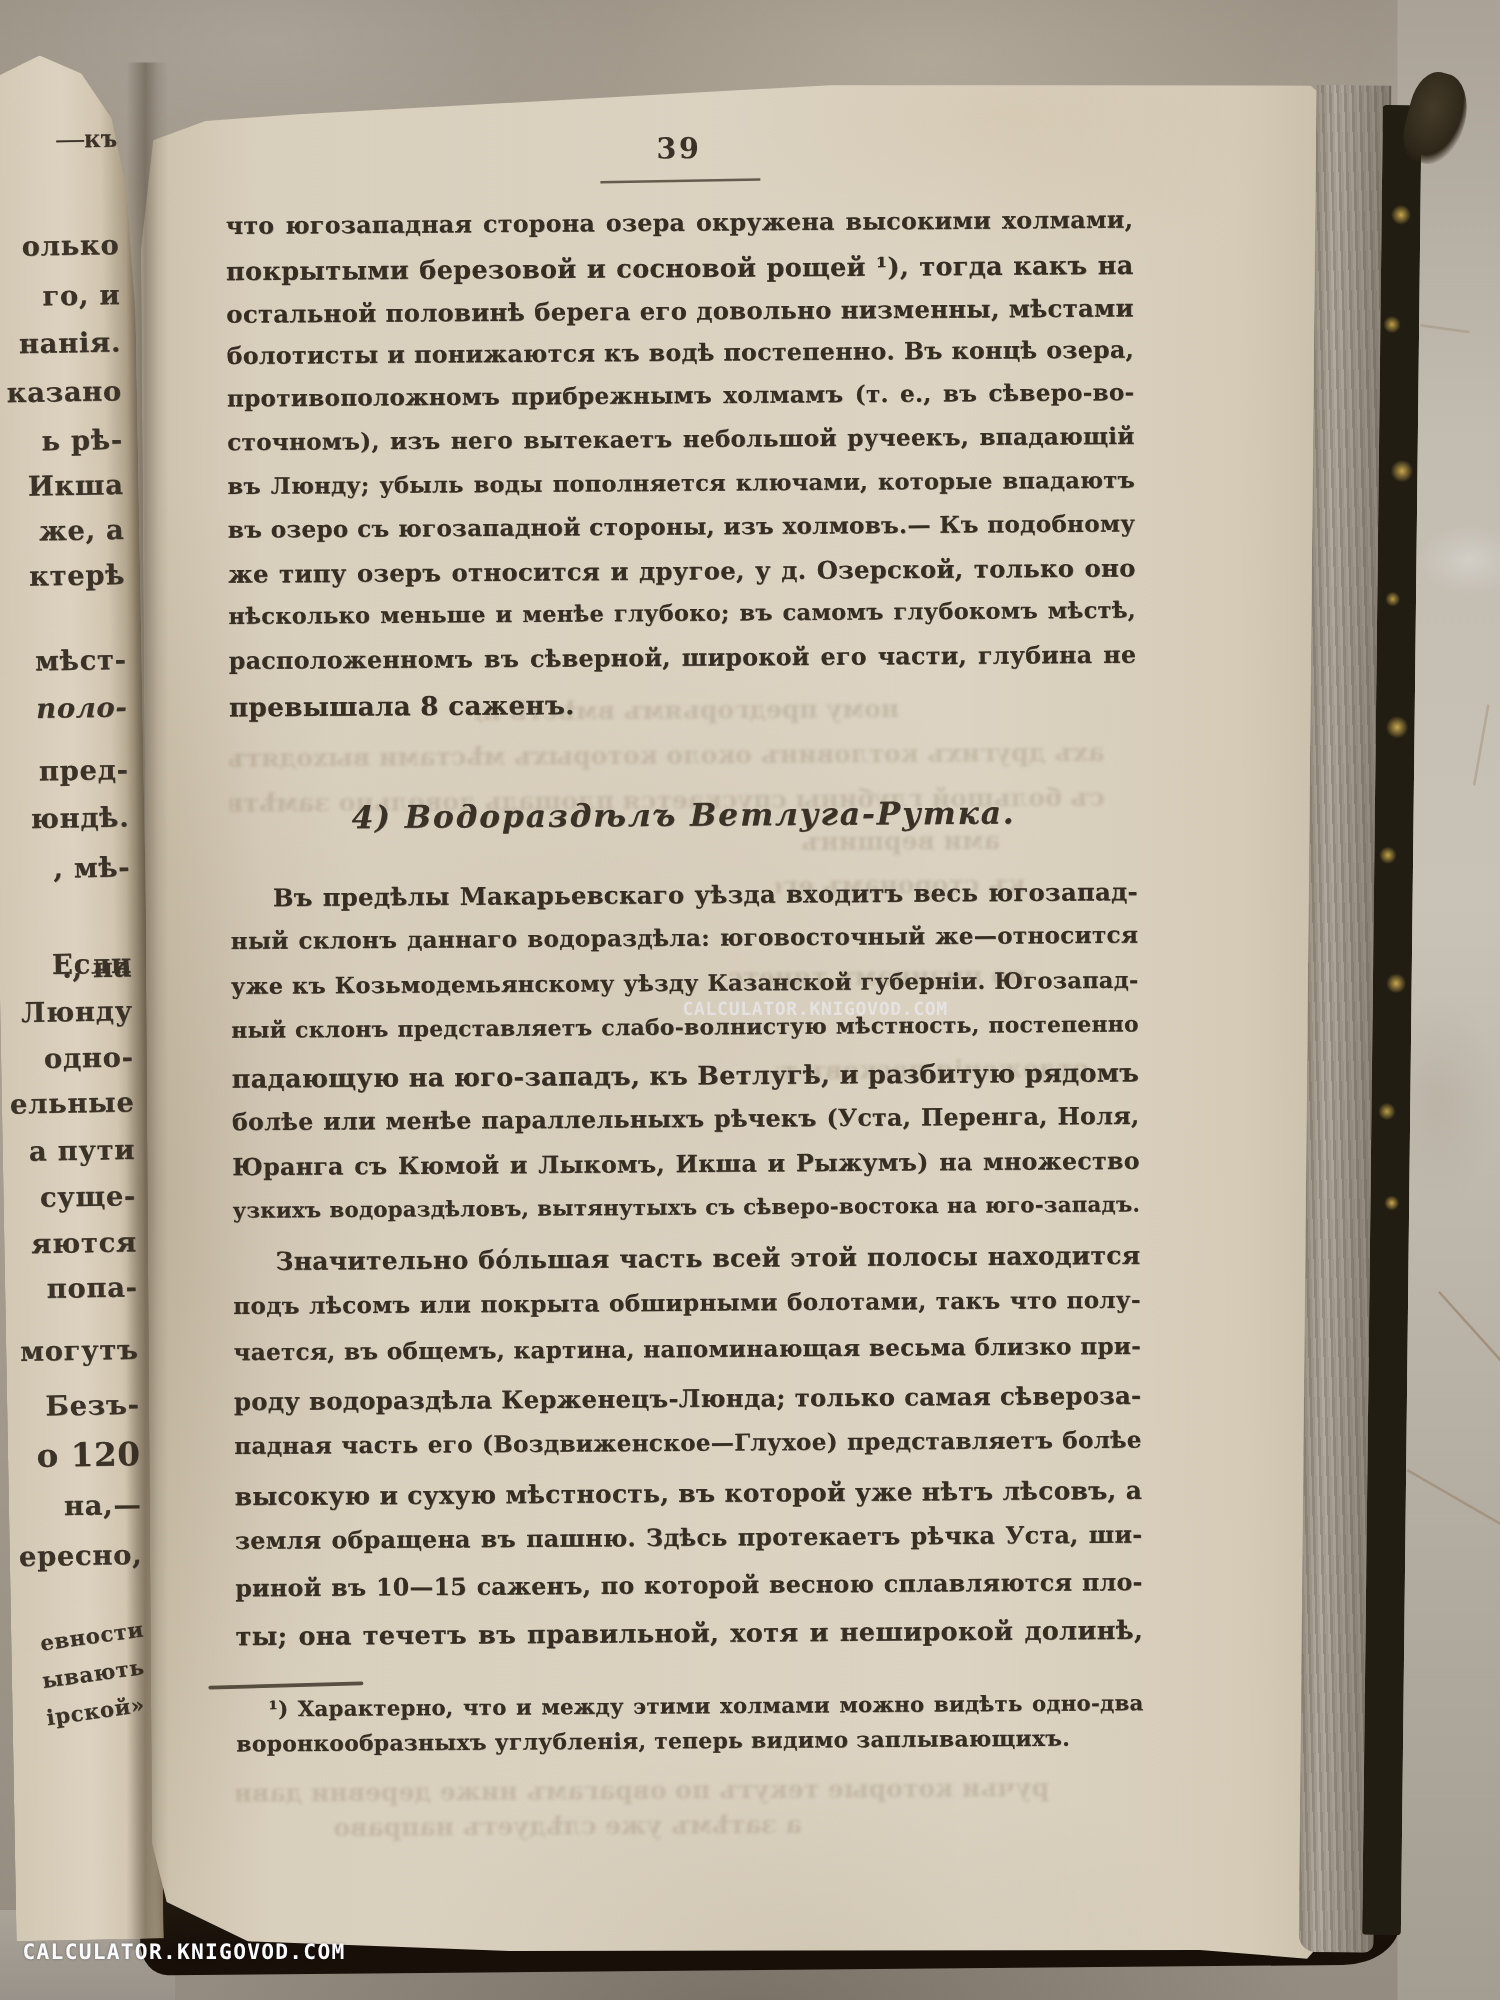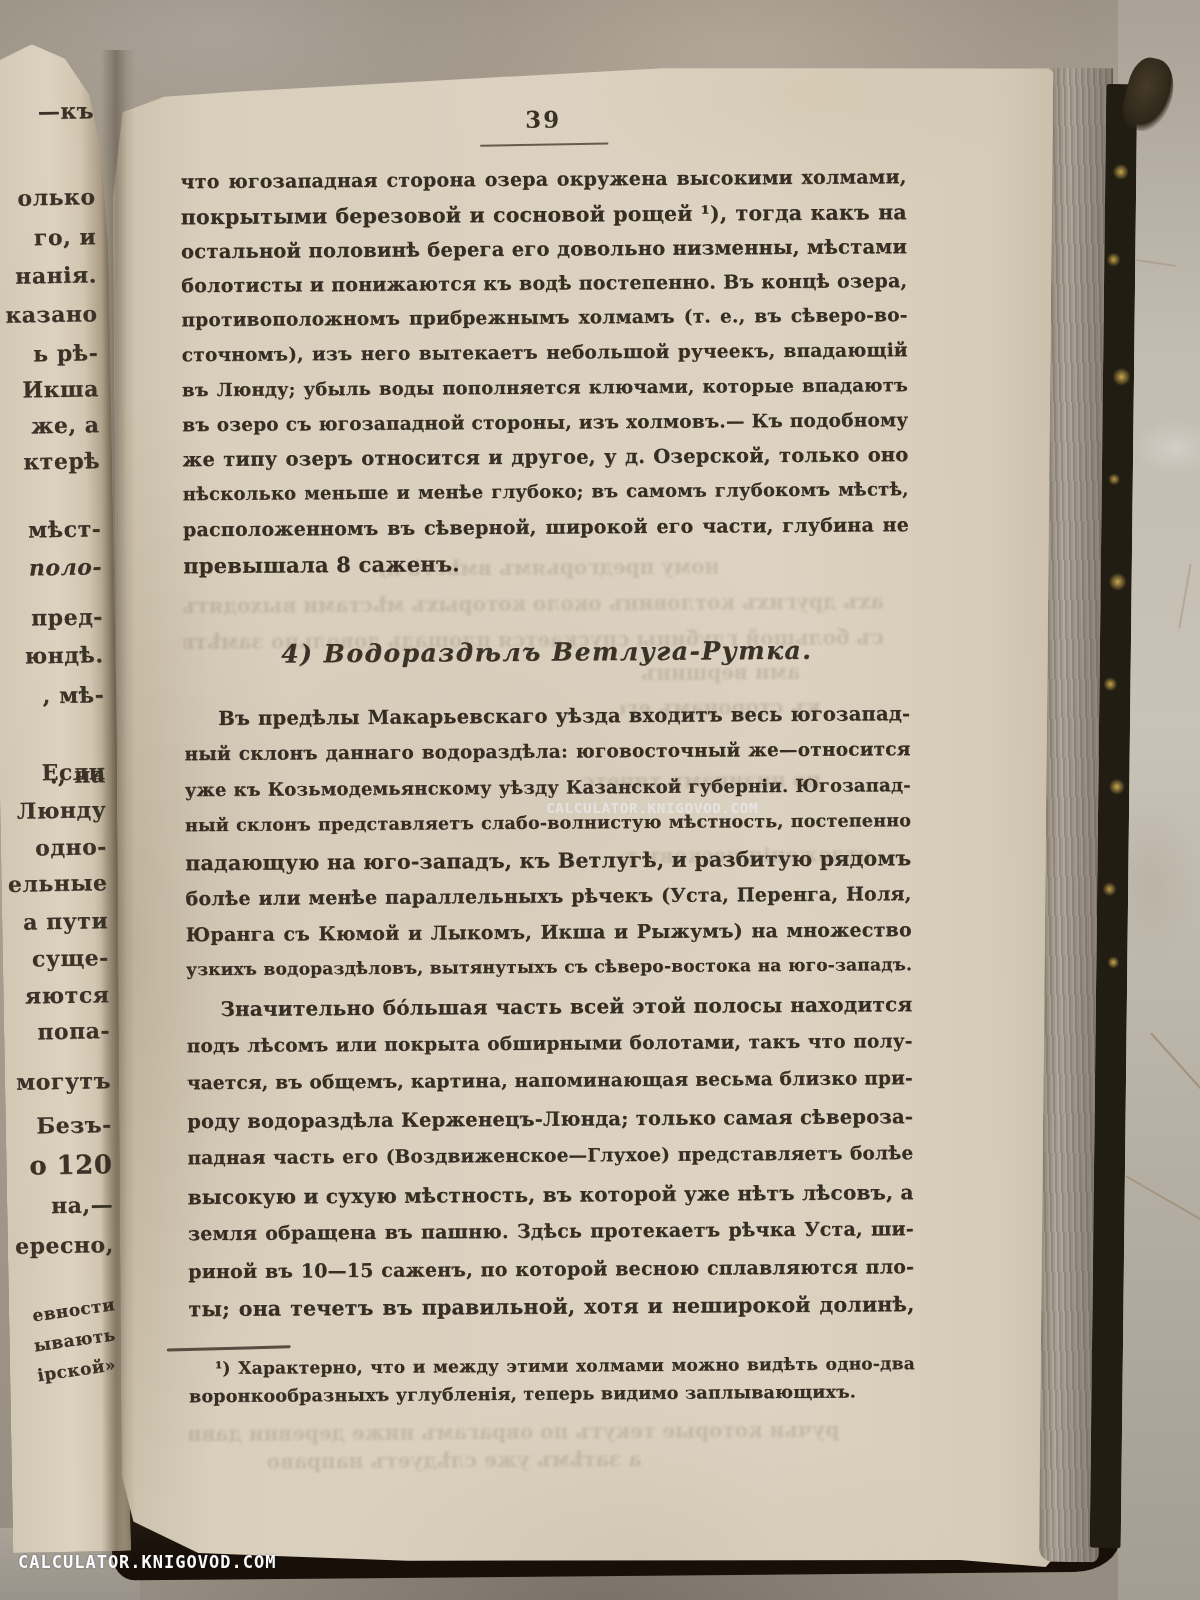--- a/index.html
+++ b/index.html
@@ -109,21 +109,21 @@
 <div id="bg-right"></div>
 <div id="bg-bottom-left"></div>
 <div id="crack1" class="crack"></div>
 <div id="crack2" class="crack"></div>
 <div id="crack3" class="crack"></div>
 <div id="crack4" class="crack"></div>
 
 <div id="board"></div>
 
 <div id="left-page">
-    <div class="frag" style="top: 54px;">—къ</div>
+    <div class="frag" style="top: 54px; font-family: Liberation Serif, serif;">—къ</div>
     <div class="frag" style="top: 140px;">олько</div>
     <div class="frag" style="top: 180px;">го, и</div>
     <div class="frag" style="top: 218px;">нанія.</div>
     <div class="frag" style="top: 257px;">казано</div>
     <div class="frag" style="top: 296px;">ь рѣ-</div>
     <div class="frag" style="top: 332px;">Икша</div>
     <div class="frag" style="top: 368px;">же, а</div>
     <div class="frag" style="top: 404px;">ктерѣ</div>
     <div class="frag" style="top: 472px;">мѣст-</div>
     <div class="frag" style="top: 510px; font-style: italic;">поло-</div>

